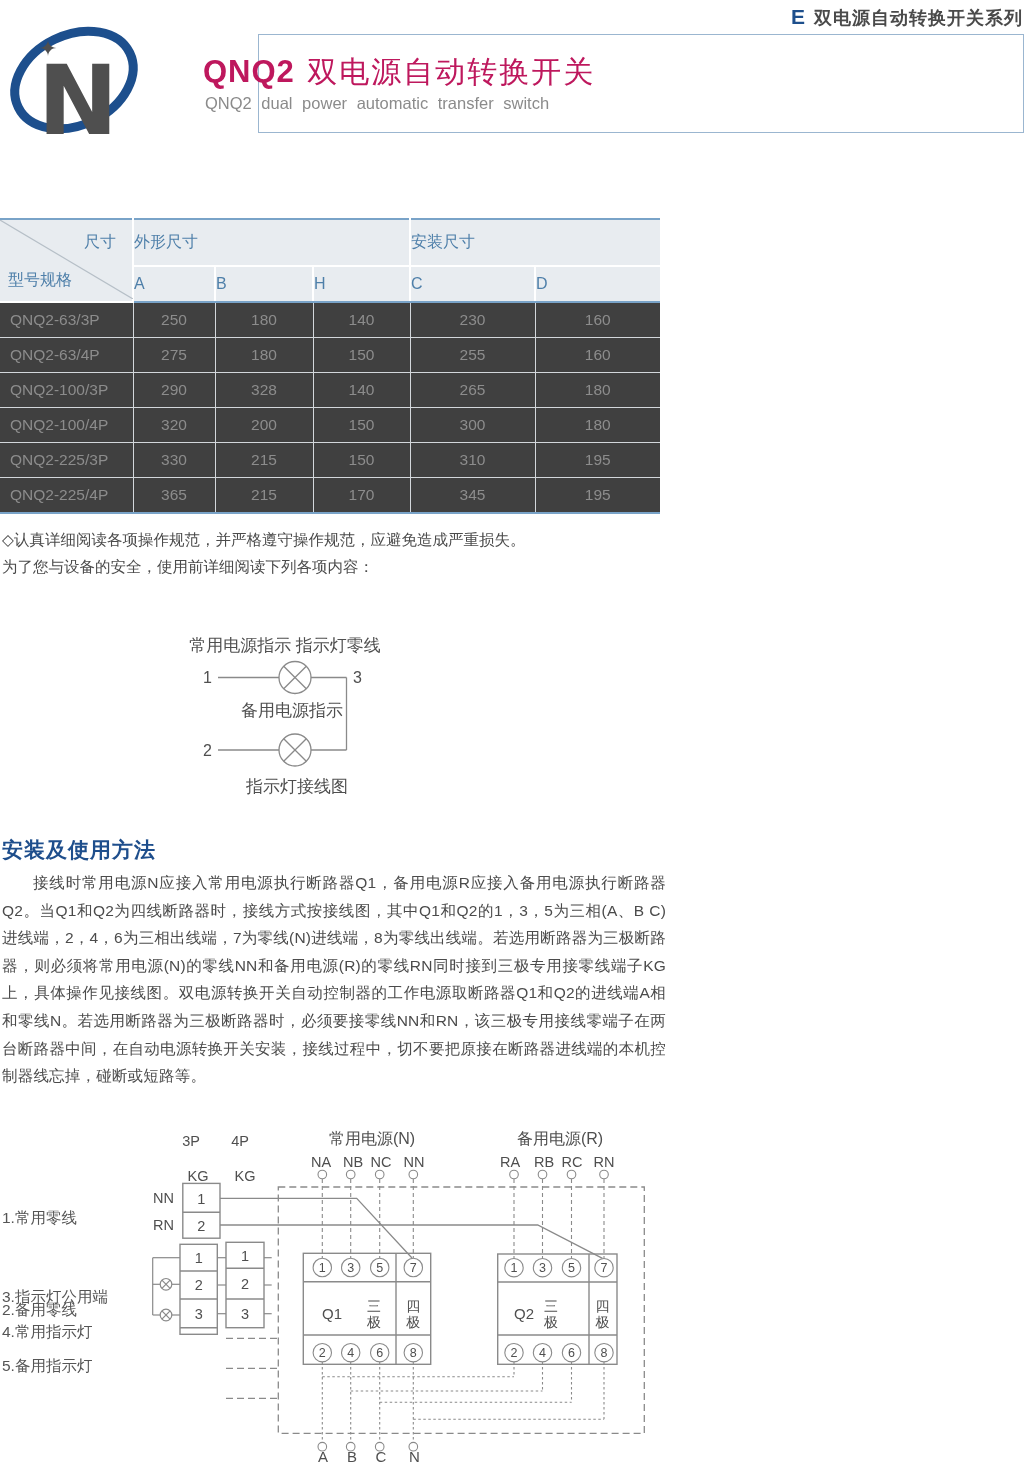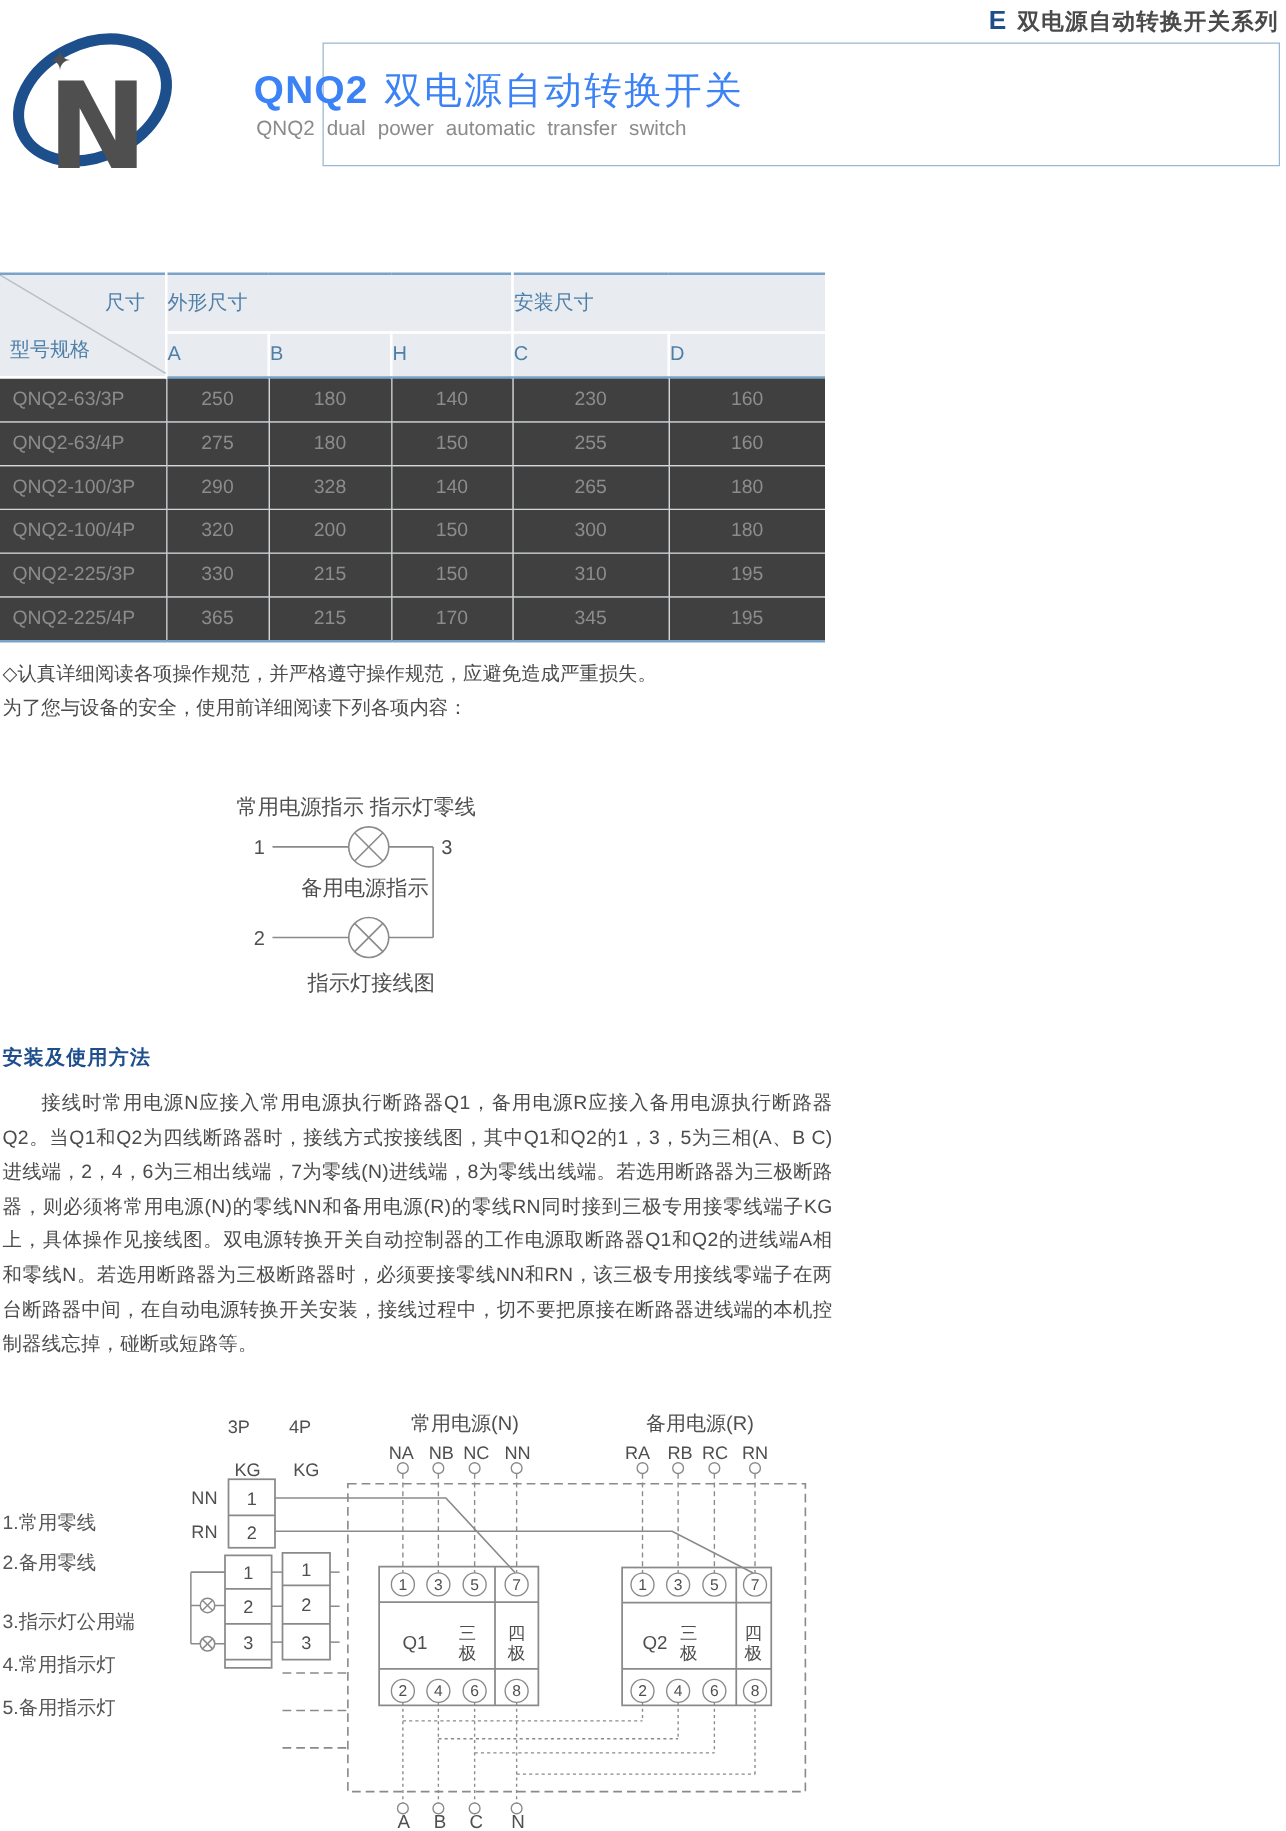--- a/index.html
+++ b/index.html
@@ -8,21 +8,21 @@
     font-family:"Liberation Sans","DejaVu Sans",sans-serif;overflow:hidden;
     -webkit-font-smoothing:antialiased;
   }
   
   .frame-rect{position:absolute;left:258px;top:34px;width:764px;height:97px;
     border:1px solid #9bb6d0;}
   .series-heading{position:absolute;top:5px;right:6px;font-size:18px;color:#4a4a4a;
     font-weight:600;letter-spacing:1px;white-space:nowrap;}
   .series-heading .e-letter{color:#1d4f8c;font-weight:bold;font-size:21px;margin-right:8px;}
   .logo{position:absolute;left:4px;top:8px;}
-  .main-title{position:absolute;left:203px;top:52px;white-space:nowrap;color:#3b82f6;}
+  .main-title{position:absolute;left:203px;top:52px;white-space:nowrap;color:#be185d;}
   .main-title .model{font-size:31px;font-weight:bold;letter-spacing:1px;}
   .main-title .cn{font-size:30px;font-weight:500;letter-spacing:2px;margin-left:8px;}
   .sub-title{position:absolute;left:205px;top:94px;font-size:16.5px;color:#8b8b8b;
     word-spacing:5px;white-space:nowrap;}
   
   .dtable{position:absolute;left:0;top:218px;width:660px;border-collapse:collapse;
     table-layout:fixed;border-top:2px solid #79a3c8;}
   .dtable thead td{background:#e8ecf0;color:#4e7fa9;font-size:16px;
     vertical-align:middle;padding:0;}
   .dtable thead td.gap-r{border-right:2px solid #ffffff;}
@@ -35,26 +35,26 @@
   .dtable td.corner .c-bottom{position:absolute;left:8px;bottom:10px;font-size:16px;color:#4e7fa9;}
   .dtable tbody td{height:34px;color:#8c8c8c;font-size:15.5px;text-align:center;
     vertical-align:middle;border-bottom:1px solid #d3d7db;border-right:1px solid #d3d7db;
     padding:0;background:#404040;}
   .dtable tbody td:last-child{border-right:none;}
   .dtable tbody tr:last-child td{border-bottom:2px solid #79a3c8;}
   .dtable tbody td.model{text-align:left;padding-left:10px;}
   
   .safety{position:absolute;left:2px;top:526px;font-size:15.5px;line-height:27.3px;
     color:#4b4b4b;white-space:nowrap;}
-  .install-heading{position:absolute;left:2px;top:836px;font-size:16px;font-weight:bold;
+  .install-heading{position:absolute;left:2px;top:836px;font-size:21px;font-weight:bold;
     color:#1e4e8c;letter-spacing:1px;}
   .install-paragraph{position:absolute;left:2px;top:869px;width:664px;font-size:15.5px;
     line-height:27.6px;color:#4b4b4b;text-indent:2em;text-align:justify;letter-spacing:.2px;}
   .legend-item{position:absolute;left:2px;font-size:15.5px;color:#555555;white-space:nowrap;}
-  .leg-0{top:1208px}.leg-1{top:1240px}.leg-2{top:1287px}.leg-3{top:1322px}.leg-4{top:1356px}
+  .leg-0{top:1208px}.leg-1{top:1300px}.leg-2{top:1287px}.leg-3{top:1322px}.leg-4{top:1356px}
   
   svg text{fill:#4f4f4f;}
   .lamp-svg{position:absolute;left:130px;top:634px;}
   .wire-svg{position:absolute;left:0;top:1125px;}
 </style>
 </head>
 <body>
 
 <div class="frame-rect"></div>
 

